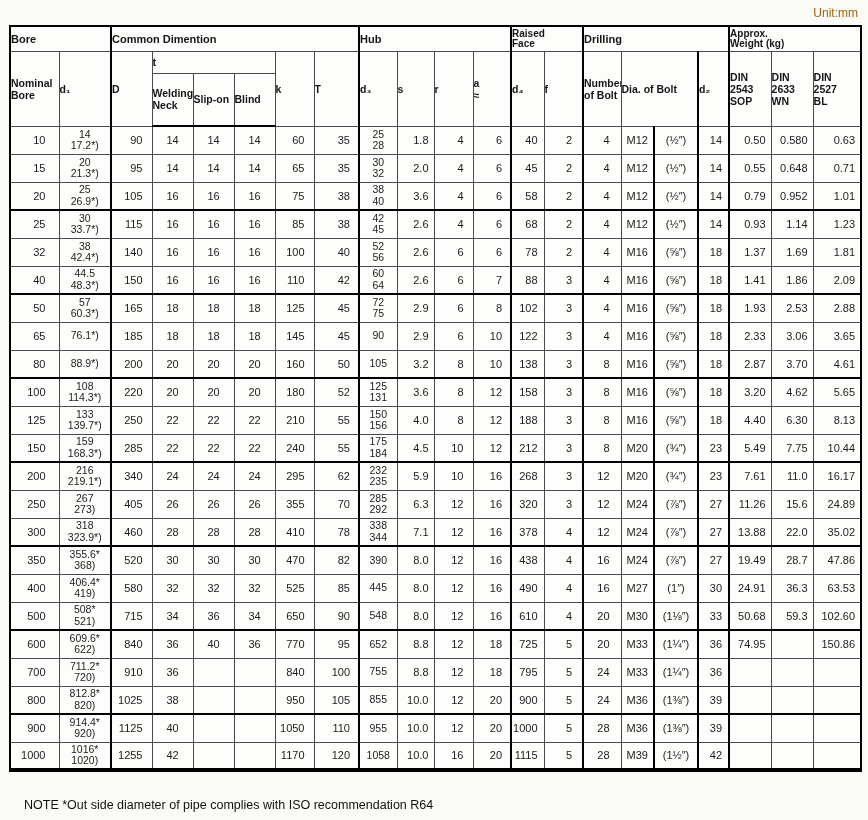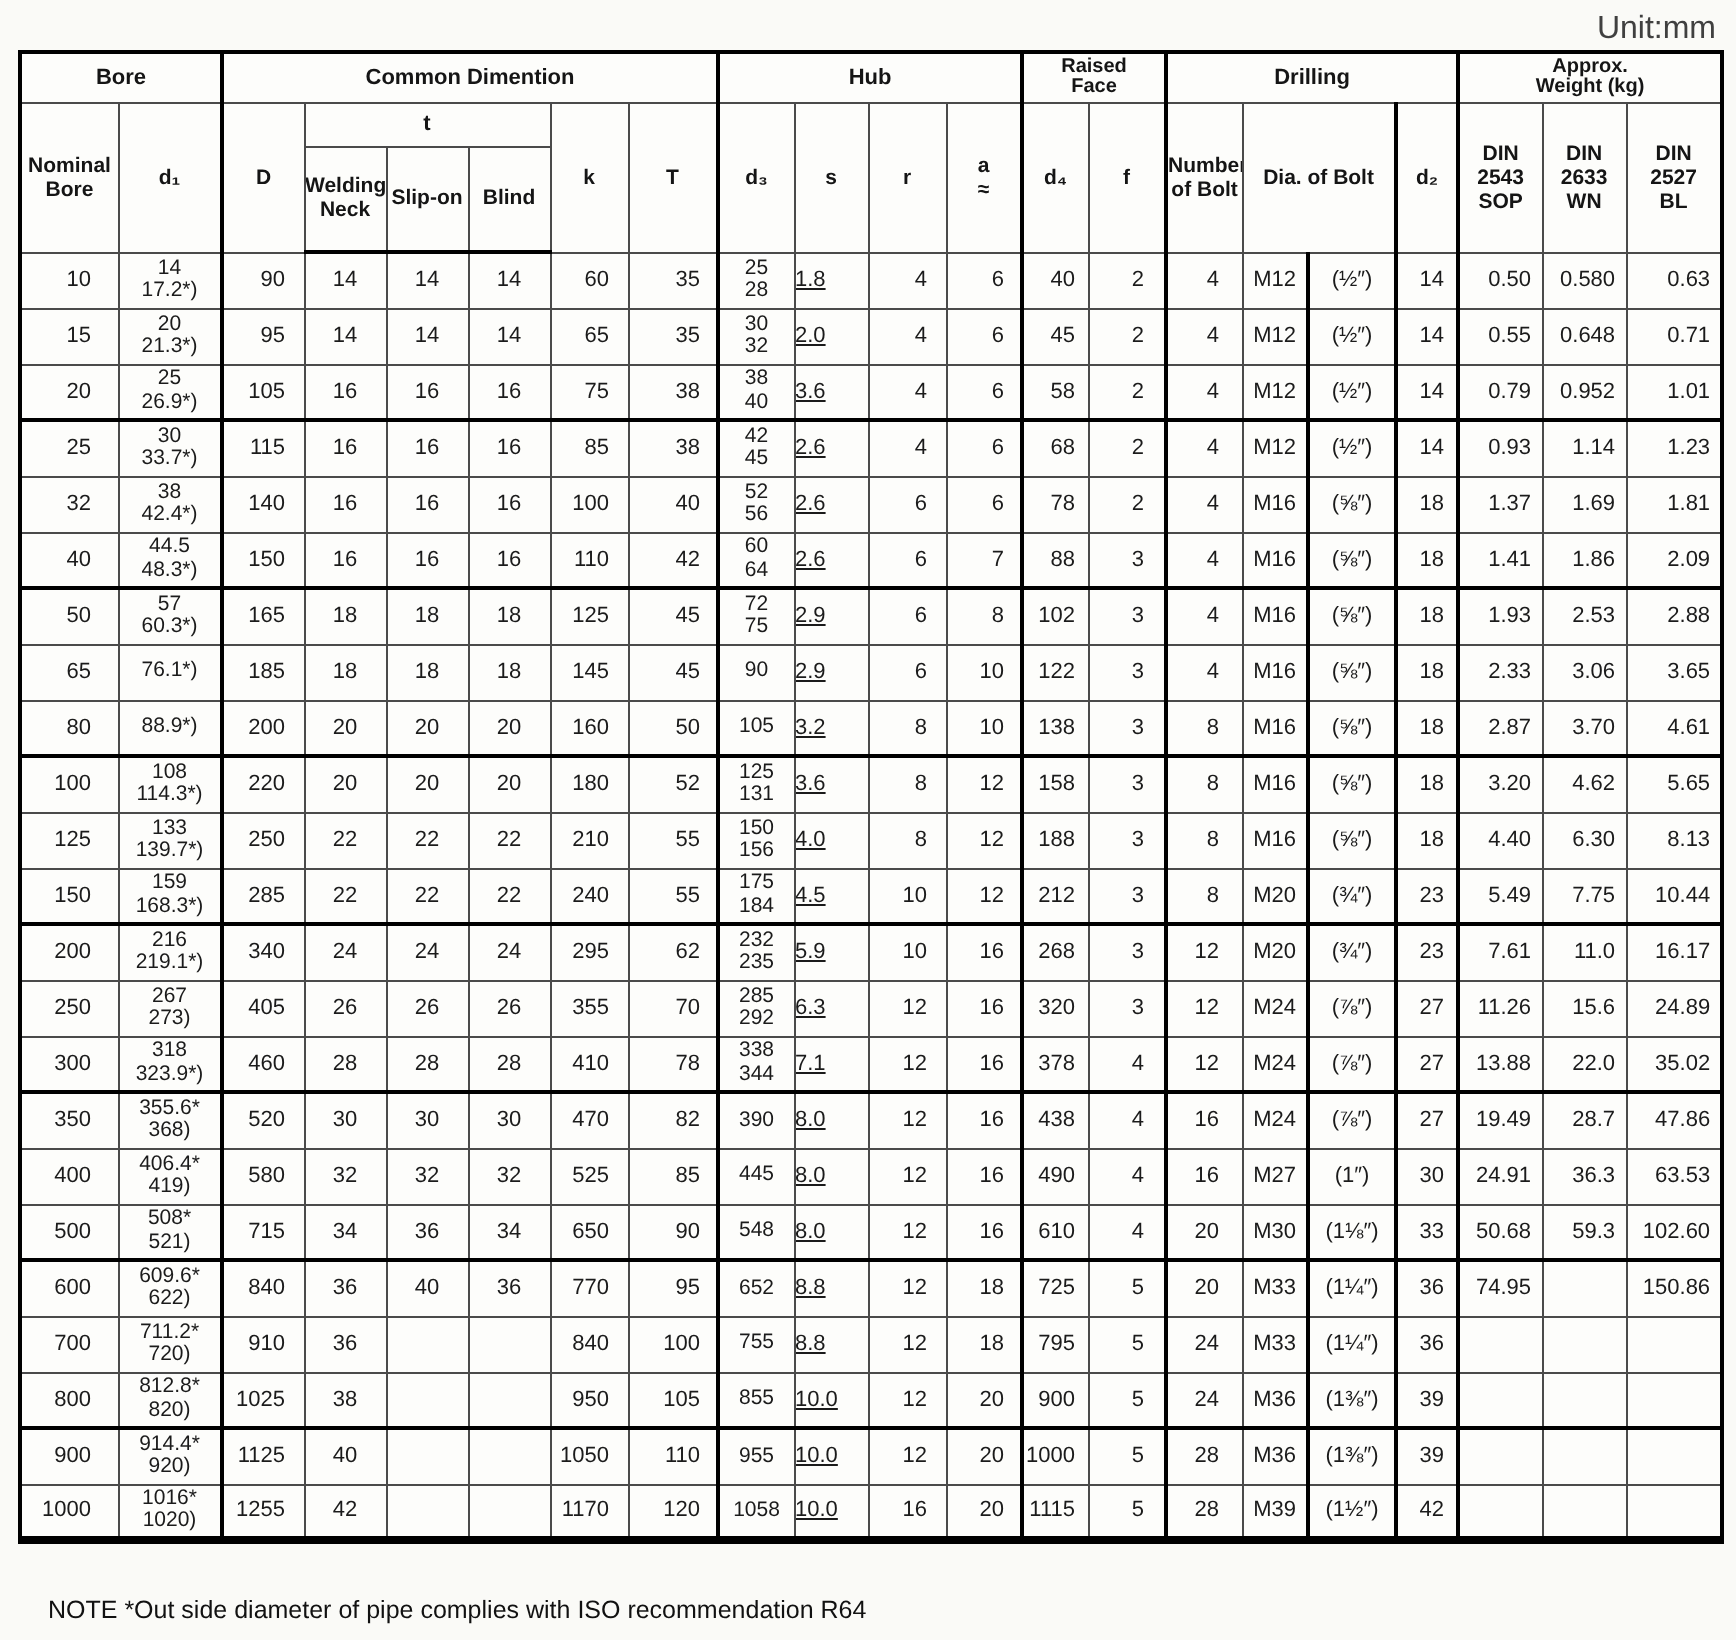--- a/index.html
+++ b/index.html
@@ -6,59 +6,59 @@
   html,body { margin:0; padding:0; }
   body {
     width:868px; height:820px;
     background:#fafaf7;
     font-family:"Liberation Sans", sans-serif;
     color:#1b1b1b;
   }
   .page { position:relative; width:868px; height:820px; overflow:hidden; }
   .unit-label {
     position:absolute; top:6px; right:10px;
-    font-size:16px; color:#404040;
+    font-size:12px; color:#a16207;
   }
   table.flange {
     position:absolute; left:9px; top:25px;
     width:851px;
     border-collapse:collapse; table-layout:fixed;
     border:2px solid #000;
     border-bottom-width:4px;
     background:#fdfdfb;
   }
   th, td {
     border:1px solid #4a4a4a;
     padding:0;
     font-size:11px;
     vertical-align:middle;
     overflow:hidden;
   }
   thead th {
-    font-weight:600; text-align:center;
+    font-weight:600; text-align:left;
     white-space:pre-line; line-height:12px;
     color:#151515;
   }
   thead tr.group-row { height:25px; }
   thead tr.t-row { height:22px; }
   thead tr.sub-row { height:53px; }
   thead tr.sub-row th, thead th[rowspan] { font-size:10.5px; }
   th.small-h { font-size:10px; line-height:10px; font-weight:600; }
   th.din-h { font-size:10.5px; line-height:12px; }
   thead tr:last-child th { border-bottom:2px solid #000; }
   .bl2 { border-left:2px solid #000 !important; }
   tbody tr { height:28px; }
   tbody tr.group-end td { border-bottom:2px solid #000; }
   td div { line-height:11.5px; font-size:10.5px; }
   
   .c-nb   { text-align:right; padding-right:13px; }
   .c-d1, .c-d3, .c-bolt_m, .c-bolt_in, .c-t_wn, .c-t_so, .c-t_bl { text-align:center; }
   .c-D, .c-k { text-align:right; padding-right:9px; }
   .c-T    { text-align:right; padding-right:8px; }
-  .c-s    { padding-right:5px;text-decoration:underline; }
+  .c-s    { text-align:right; padding-right:5px; }
   .c-r    { text-align:right; padding-right:9px; }
   .c-a    { text-align:right; padding-right:8px; }
   .c-d4   { text-align:right; padding-right:6px; }
   .c-f    { text-align:right; padding-right:10px; }
   .c-n_bolt { text-align:right; padding-right:11px; }
   .c-d2   { text-align:right; padding-right:6px; }
   .c-w_sop, .c-w_wn, .c-w_bl { text-align:right; padding-right:5px; }
   .note {
     position:absolute; left:24px; top:798px;
     font-size:12.5px; color:#111;

